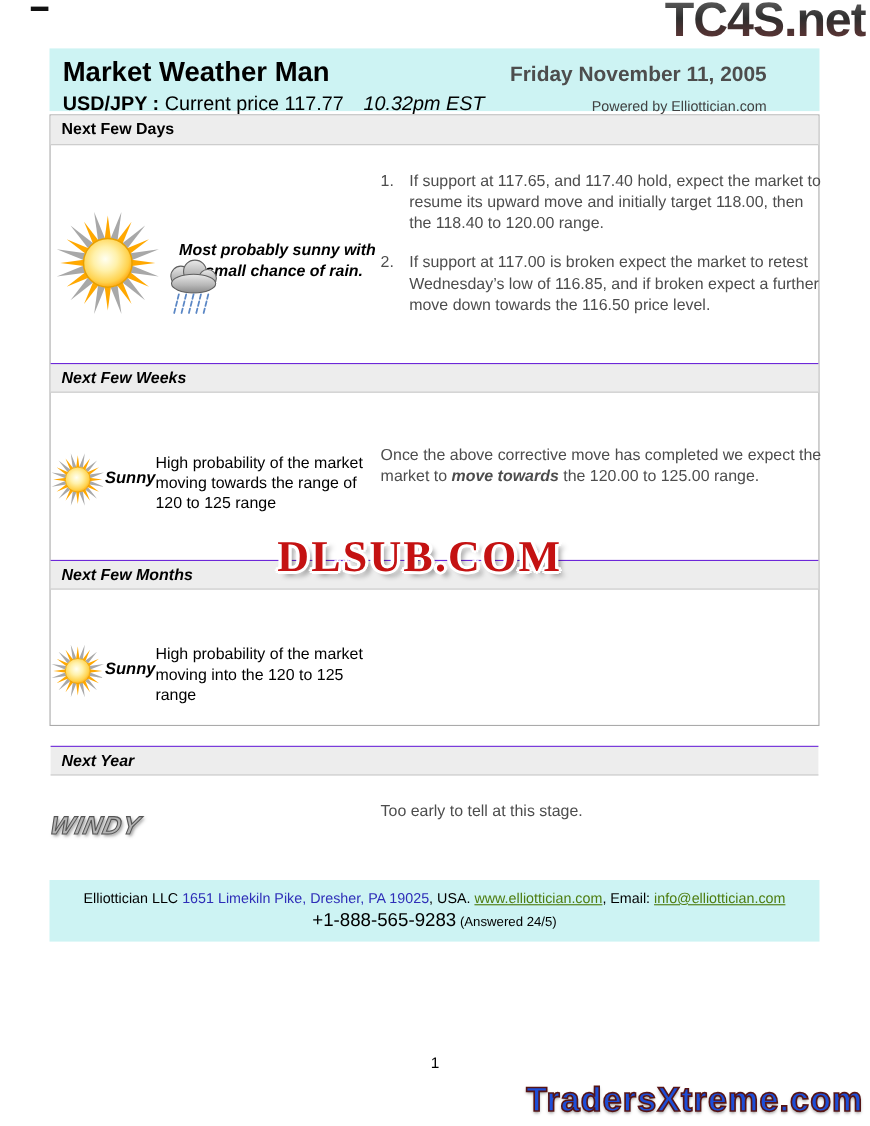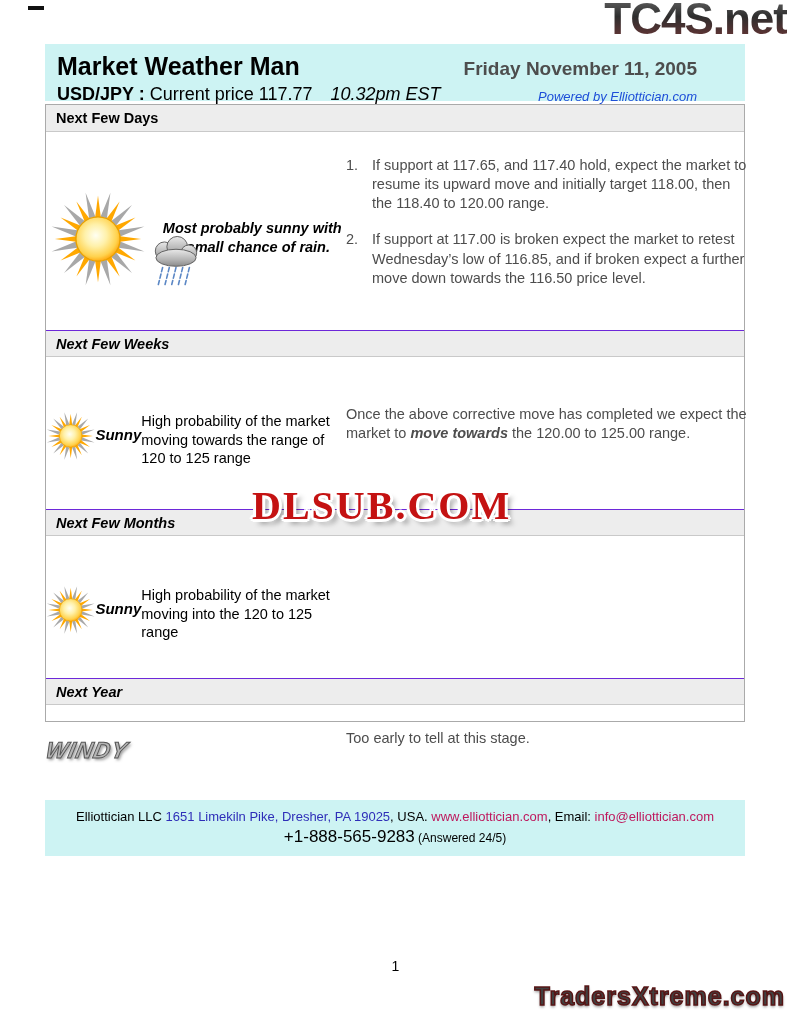--- a/index.html
+++ b/index.html
@@ -27,25 +27,25 @@
     position:absolute; left:45px; top:44px; width:700px; height:57px;
     background:#cdf3f3; padding:7px 30px 0 12px;
     display:flex; justify-content:space-between;
   }
   .header .title { font-size:25px; font-weight:bold; letter-spacing:0; line-height:30px; }
   .header .subline { font-size:18px; margin-top:3px; }
   .header .pair { font-weight:bold; }
   .header .time { font-style:italic; margin-left:18px; }
   .header .right-col { text-align:right; }
   .header .date { font-size:19px; font-weight:bold; line-height:30px; margin-top:3px; }
-  .header .powered { font-size:13px; color:#1d4ed8; margin-top:4px;font-style:italic; }
+  .header .powered { font-size:13px; color:#404040; margin-top:4px; }
 
   
   .main-box {
-    position:absolute; left:45px; top:104px; width:700px; height:618px;
+    position:absolute; left:45px; top:104px; width:700px; height:556px;
     border:1px solid #aaa; background:#fff;
   }
   .sec-bar {
     height:27px; background:#ededed; border-bottom:1px solid #c9c9c9;
     font-size:14.5px; font-weight:bold; line-height:26px; padding-left:10px;
   }
   .sec-bar.mid { border-top:1px solid #6d28d9;font-style:italic; }
   .sec-row { display:flex; }
   .left-col { width:300px; display:flex; flex-direction:row; align-items:center; }
   .right-col { flex:1; padding-right:18px; color:#4d4d4d; font-size:14.5px; line-height:1.32; }
@@ -94,32 +94,32 @@
       5px 5px 5px rgba(0,0,0,.35);
   }
 
   
   .footer {
     position:absolute; left:45px; top:800px; width:700px; height:56px;
     background:#cdf3f3; text-align:center; padding-top:9px;
   }
   .footer .line1 { font-size:13px; color:#000; }
   .footer .blue { color:#2e2eb8; }
-  .footer a { color:#be185d; cursor:pointer; }
+  .footer a { color:#4d7c0f; text-decoration:underline; cursor:pointer; }
   .footer .line2 { margin-top:3px; }
   .footer .phone { font-size:17px; }
   .footer .answered { font-size:12px; }
 
   .page-num { position:absolute; left:0; right:0; top:958px; text-align:center; font-size:14px; }
 
   
   .tx {
     position:absolute; right:6px; top:982px; z-index:5;
-    font-size:25px; font-weight:900; letter-spacing:1px;
-    color:#404040; -webkit-text-stroke:1.5px #571414;
+    font-size:31px; font-weight:900; letter-spacing:1px;
+    color:#1d4ed8; -webkit-text-stroke:1.5px #571414;
     text-shadow:0 2px 3px rgba(0,0,0,.45);
   }
 
   .hidden-defs { position:absolute; width:0; height:0; }
 </style>
 </head>
 <body>
 
 <svg class="hidden-defs" aria-hidden="true">
   <defs>

